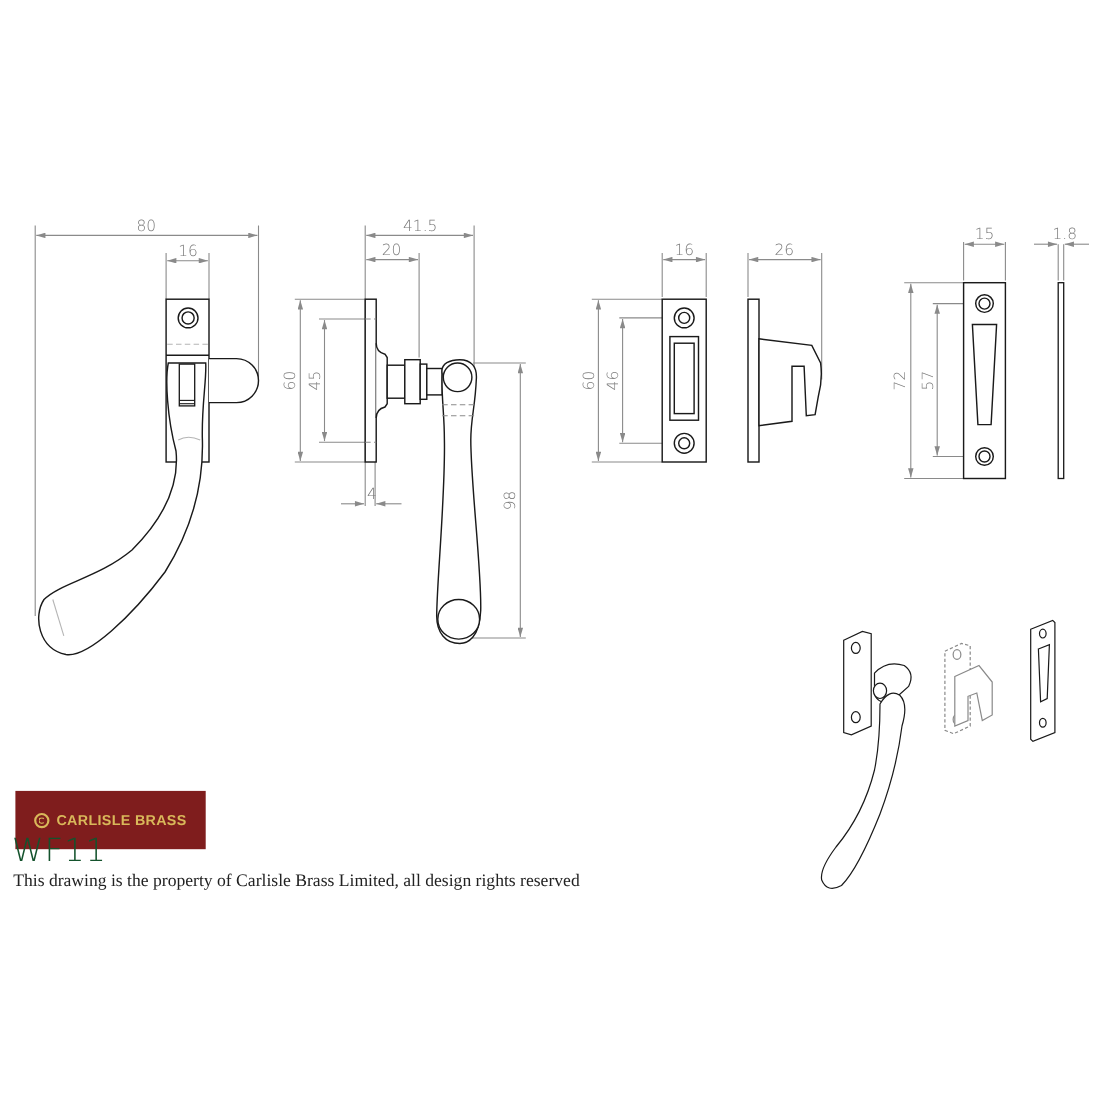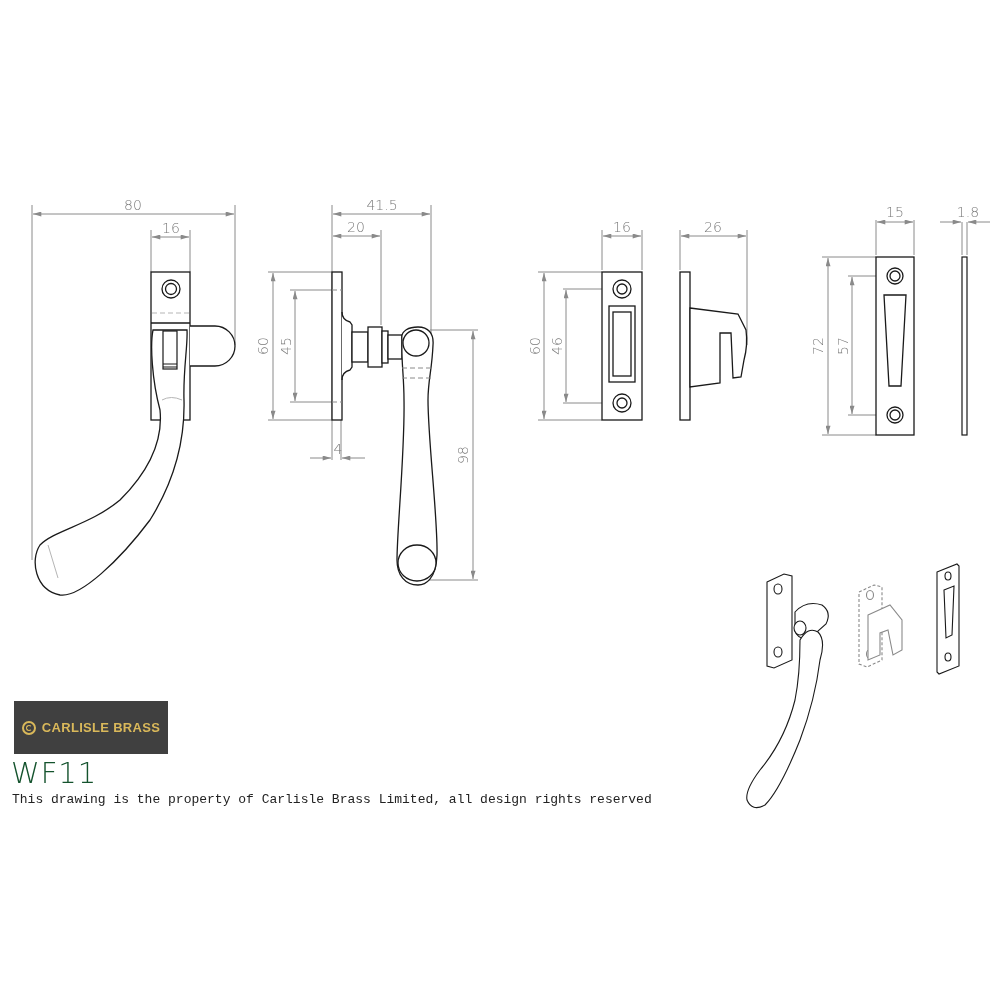--- a/index.html
+++ b/index.html
@@ -1,24 +1,24 @@
 <!DOCTYPE html>
 <html><head>
 <meta charset="utf-8">
 <style>
   html, body { margin: 0; padding: 0; background: #ffffff; }
   body { width: 1000px; height: 1000px; position: relative; overflow: hidden; font-family: "DejaVu Sans", sans-serif; }
   svg.drawing { position: absolute; left: 0; top: 0; width: 1000px; height: 1000px; }
   .dimtext { font-family: "DejaVu Sans", sans-serif; font-size: 14px; fill: #7a7a7a; font-weight: 300; }
-  .logo-box { position: absolute; left: 14px; top: 701px; width: 154px; height: 53px; background: #404040; display: flex; align-items: center; justify-content: center; }
+  .logo-box { position: absolute; left: 14px; top: 719px; width: 173px; height: 53px; background: #7f1d1d; display: flex; align-items: center; justify-content: center; }
   .logo-inner { display: flex; align-items: center; gap: 6px; color: #d9b85a; font-family: "Liberation Sans", sans-serif; font-weight: bold; font-size: 13px; letter-spacing: 0.3px; }
   .logo-mark { width: 14px; height: 14px; border: 2px solid #d9b85a; border-radius: 50%; box-sizing: border-box; position: relative; }
   .logo-mark::after { content: ""; position: absolute; left: 2px; top: 2px; width: 6px; height: 6px; border: 1.5px solid #d9b85a; border-right-color: transparent; border-radius: 50%; box-sizing: border-box; }
   .product-code { position: absolute; left: 11px; top: 756px; font-family: "DejaVu Sans", sans-serif; font-weight: 200; font-size: 29px; color: #14532d; letter-spacing: 1px; }
-  .copyright { position: absolute; left: 12px; top: 792px; font-family: Liberation Mono, monospace; font-size: 13px; color: #222; }
+  .copyright { position: absolute; left: 12px; top: 792px; font-family: Liberation Serif, serif; font-size: 16px; color: #222; }
 </style>
 </head>
 <body>
 
 <svg class="drawing" viewBox="0 0 1000 1000" xmlns="http://www.w3.org/2000/svg">
   <defs>
     <marker id="arr" viewBox="0 0 10 6" refX="10" refY="3" markerWidth="10" markerHeight="5" orient="auto-start-reverse">
       <path d="M0,0 L10,3 L0,6 z" fill="#8a8a8a"></path>
     </marker>
   </defs>

